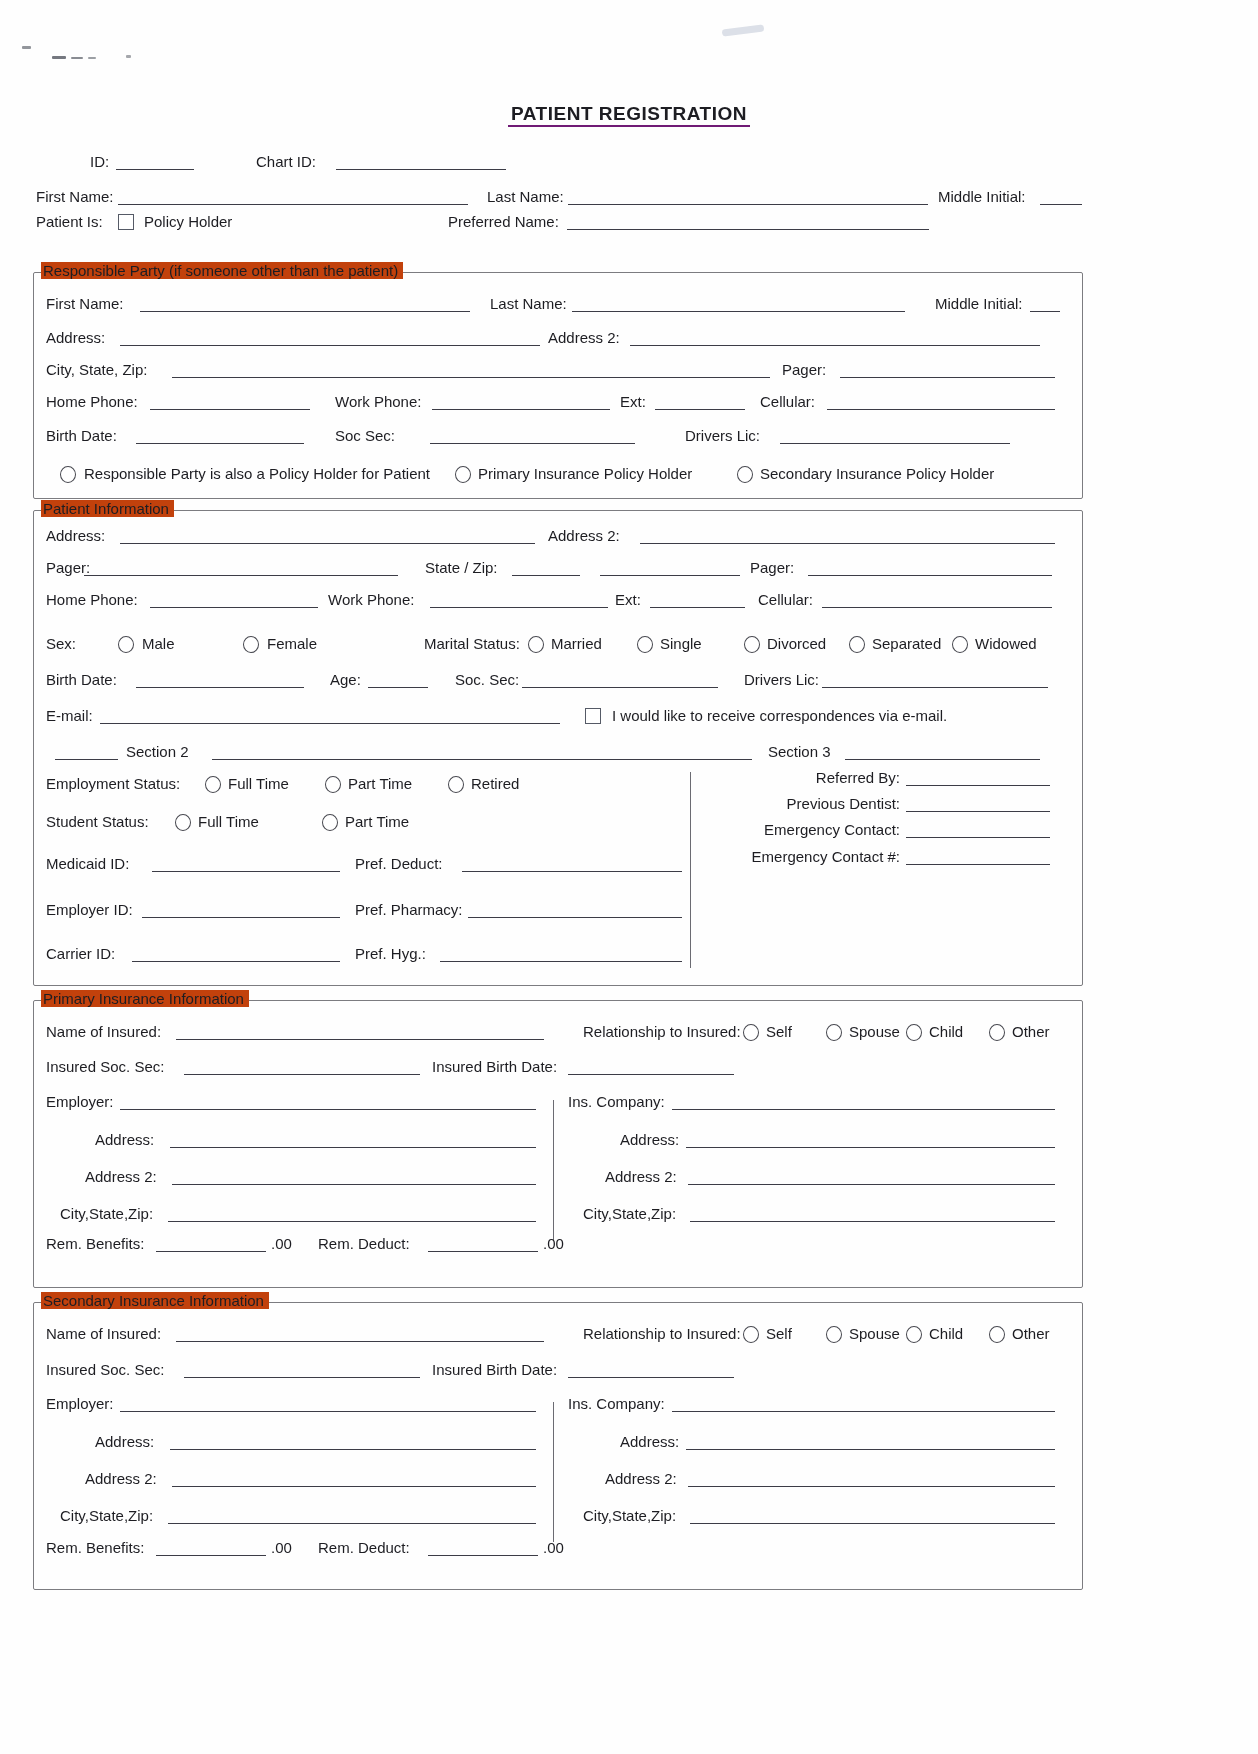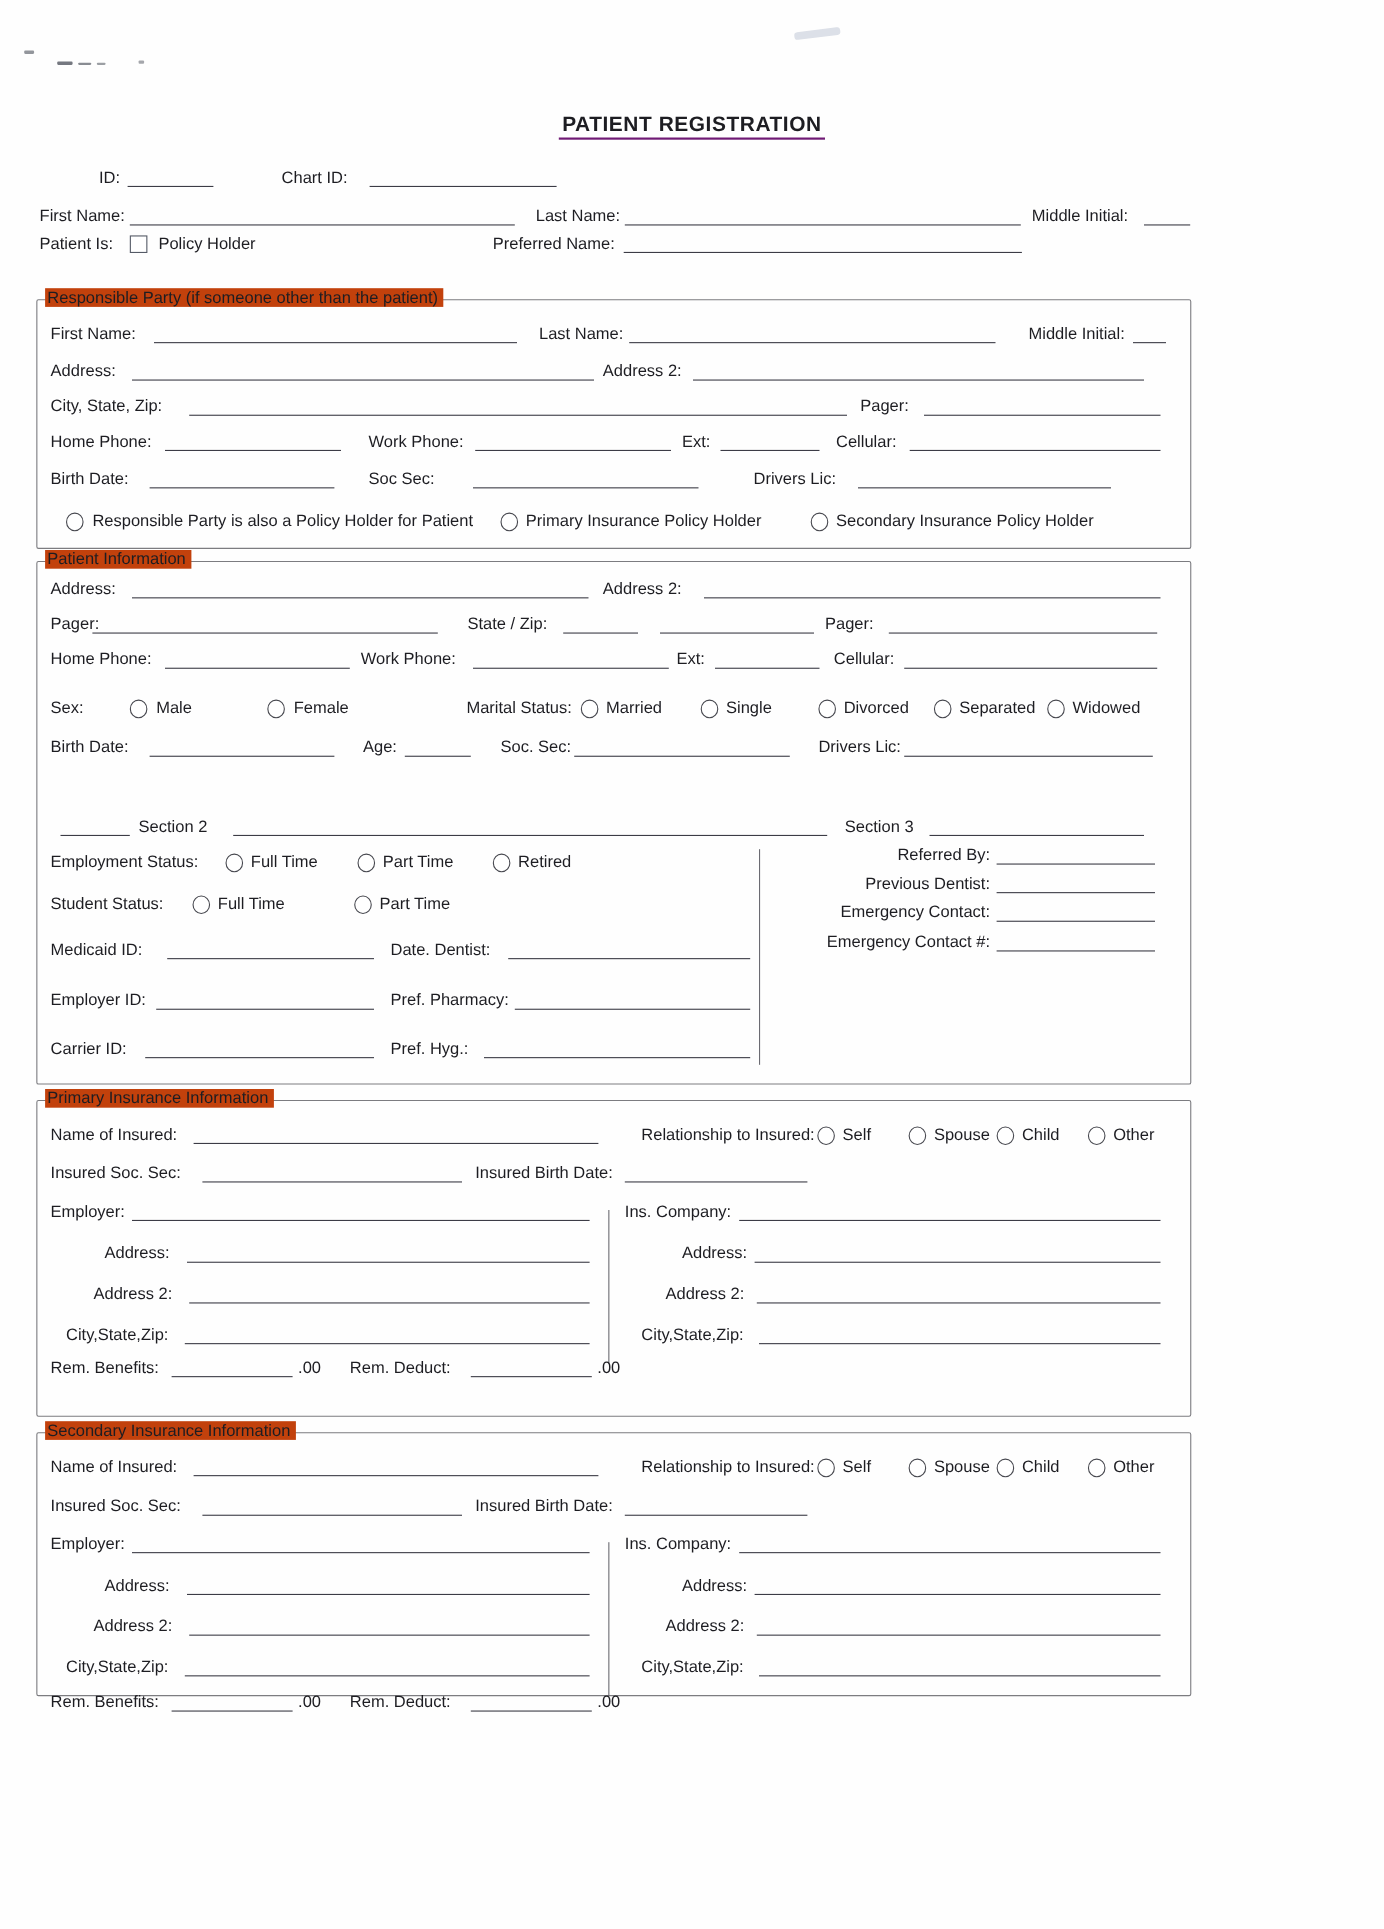--- a/index.html
+++ b/index.html
@@ -179,20 +179,26 @@
     <span class="L" style="left:46px">Birth Date:</span>
     <span class="U" style="left:136px;width:168px"></span>
     <span class="L" style="left:330px">Age:</span>
     <span class="U" style="left:368px;width:60px"></span>
     <span class="L" style="left:455px">Soc. Sec:</span>
     <span class="U" style="left:522px;width:196px"></span>
     <span class="L" style="left:744px">Drivers Lic:</span>
     <span class="U" style="left:822px;width:226px"></span>
   </div>
 
+  <div class="row" style="top:704px">
+    <span class="L" style="left:46px">E-mail:</span>
+    <span class="U" style="left:100px;width:460px"></span>
+    <span class="CB" style="left:585px"></span>
+    <span class="L" style="left:612px">I would like to receive correspondences via e-mail.</span>
+  </div>
 
   <div class="row" style="top:740px">
     <span class="D" style="left:55px;width:63px"></span>
     <span class="L" style="left:126px">Section 2</span>
     <span class="D" style="left:212px;width:540px"></span>
     <span class="L" style="left:768px">Section 3</span>
     <span class="D" style="left:845px;width:195px"></span>
   </div>
 
   <div class="row" style="top:766px">
@@ -229,21 +235,21 @@
   </div>
 
   <div class="row" style="top:845px">
     <span class="LR" style="left:700px;width:200px">Emergency Contact #:</span>
     <span class="U" style="left:906px;width:144px"></span>
   </div>
 
   <div class="row" style="top:852px">
     <span class="L" style="left:46px">Medicaid ID:</span>
     <span class="U" style="left:152px;width:188px"></span>
-    <span class="L" style="left:355px">Date. Dentist:</span>
+    <span class="L" style="left:355px">Pref. Deduct:</span>
     <span class="U" style="left:462px;width:220px"></span>
   </div>
 
   <div class="row" style="top:898px">
     <span class="L" style="left:46px">Employer ID:</span>
     <span class="U" style="left:142px;width:198px"></span>
     <span class="L" style="left:355px">Pref. Pharmacy:</span>
     <span class="U" style="left:468px;width:214px"></span>
   </div>
 
@@ -310,21 +316,21 @@
 
   <div class="row" style="top:1232px">
     <span class="L" style="left:46px">Rem. Benefits:</span>
     <span class="U" style="left:156px;width:110px"></span>
     <span class="L" style="left:271px">.00</span>
     <span class="L" style="left:318px">Rem. Deduct:</span>
     <span class="U" style="left:428px;width:110px"></span>
     <span class="L" style="left:543px">.00</span>
   </div>
 
-  <div class="box" style="left:33px;top:1302px;width:1050px;height:240px">
+  <div class="box" style="left:33px;top:1302px;width:1050px;height:288px">
     <span class="legend">Secondary Insurance Information</span>
   </div>
   <div class="vdiv" style="left:553px;top:1402px;height:140px"></div>
 
   <div class="row" style="top:1322px">
     <span class="L" style="left:46px">Name of Insured:</span>
     <span class="U" style="left:176px;width:368px"></span>
     <span class="L" style="left:583px">Relationship to Insured:</span>
     <span class="RB" style="left:743px"></span>
     <span class="L" style="left:766px">Self</span>

